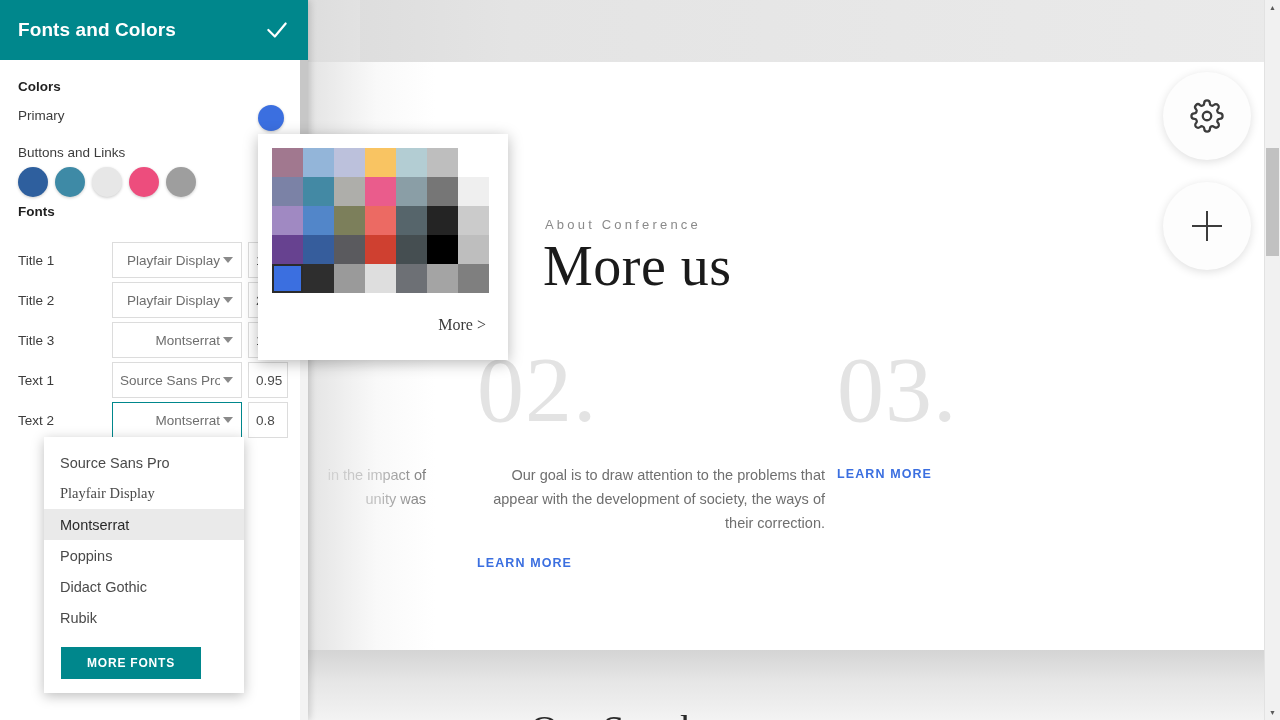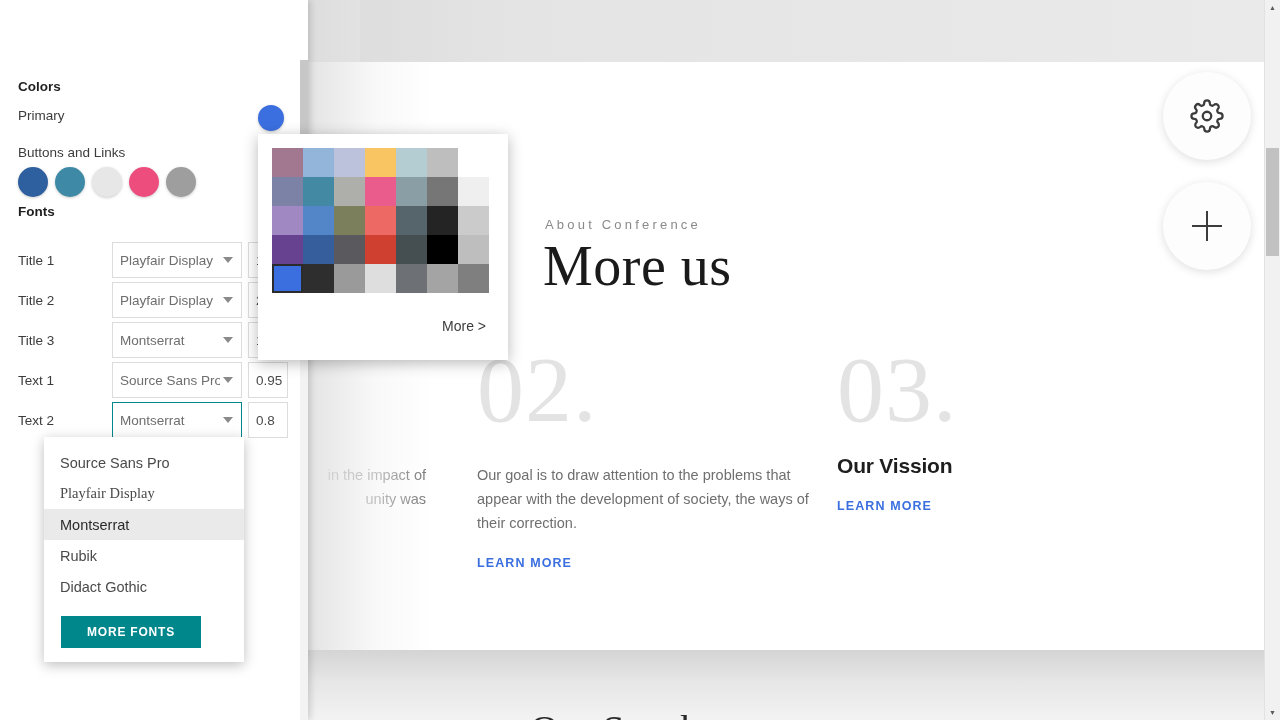--- a/index.html
+++ b/index.html
@@ -103,20 +103,21 @@
     margin-top: 8px;
     letter-spacing: -0.2px;
   }
   .col-body {
     font-family: "Liberation Sans", sans-serif;
     font-size: 14.5px;
     color: #6f6f6f;
     line-height: 24px;
     margin-top: 17px;
     width: 348px;
+    text-align: right;
   }
   .col-link {
     font-family: "Liberation Sans", sans-serif;
     font-size: 12.5px;
     font-weight: bold;
     letter-spacing: 1.1px;
     color: #3b6fe0;
     margin-top: 21px;
     display: inline-block;
     text-decoration: none;
@@ -260,20 +261,21 @@
     border-radius: 50%;
     box-shadow: 0 1px 3px rgba(0,0,0,0.2);
   }
 
   
   .font-row {
     position: absolute;
     left: 0;
     width: 308px;
     height: 36px;
+    text-align: right;
   }
   .font-select {
     position: absolute;
     left: 112px; top: 0;
     width: 130px; height: 36px;
     border: 1px solid #dcdcdc;
     background: #ffffff;
     box-sizing: border-box;
     display: flex;
     align-items: center;
@@ -372,23 +374,23 @@
   .pal-cell { width: 31px; height: 29px; }
   .pal-cell.sel {
     outline: 2px solid #2b2b2b;
     outline-offset: -2px;
     position: relative;
     z-index: 2;
   }
   .more-link {
     position: absolute;
     right: 22px; bottom: 26px;
-    font-size: 14px;
+    font-size: 16px;
     color: #3c3c3c;
-    font-family: Liberation Sans, sans-serif;
+    font-family: Liberation Serif, serif;
   }
 </style>
 </head>
 <body>
 
 <div id="app">
 
   <div class="canvas">
 
     <div class="canvas-topband"></div>
@@ -409,21 +411,20 @@
         </div>
 
         <div class="col col-2">
           <div class="col-num">02.</div>
           <div class="col-body">Our goal is to draw attention to the problems that appear with the development of society, the ways of their correction.</div>
           <a class="col-link" style="color: rgb(59, 111, 224);">LEARN MORE</a>
         </div>
 
         <div class="col col-3">
           <div class="col-num">03.</div>
-          <div class="col-head">Our Vission</div>
           <a class="col-link" style="color: rgb(59, 111, 224);">LEARN MORE</a>
         </div>
 
       </div>
     </div>
 
     <div class="next-section">
       <div class="next-section-title">Our Speakers</div>
     </div>
 
@@ -449,20 +450,30 @@
   </div>
 
   <div class="vscroll">
     <div class="vscroll-arrow up">▲</div>
     <div class="vscroll-thumb"></div>
     <div class="vscroll-arrow down">▼</div>
   </div>
 
   <div class="panel">
 
+    <div class="panel-header">
+      <div class="panel-title">Fonts and Colors</div>
+      <div class="panel-check">
+        <span>
+          <svg width="26" height="26" viewBox="0 0 24 24" fill="none" stroke="#ffffff" stroke-width="2" stroke-linecap="round" stroke-linejoin="round">
+            <polyline points="4 12 10 18 20 6"></polyline>
+          </svg>
+        </span>
+      </div>
+    </div>
 
     <div class="panel-body">
 
       <div class="sec-label" style="top:19px">Colors</div>
       <div class="row-label" style="top:48px">Primary</div>
       <div class="row-label" style="top:85px">Buttons and  Links</div>
       <div class="sec-label" style="top:144px">Fonts</div>
 
       <div class="font-row" style="top:182px">
         <div class="row-label" style="top:11px">Title 1</div>
@@ -523,22 +534,23 @@
       <div class="swatch" style="background: rgb(237, 77, 125);"></div>
       <div class="swatch" style="background: rgb(158, 158, 158);"></div>
     </div>
   </div>
 
   <div class="font-dropdown">
     <div class="fd-list">
         <div class="fd-item f-sans">Source Sans Pro</div>
         <div class="fd-item f-serif">Playfair Display</div>
         <div class="fd-item f-sans selected">Montserrat</div>
+        <div class="fd-item f-sans">Poppins</div>
+        <div class="fd-item f-sans">Didact Gothic</div>
         <div class="fd-item f-sans">Rubik</div>
-        <div class="fd-item f-sans">Didact Gothic</div>
       </div>
     <button class="more-fonts-btn">MORE FONTS</button>
   </div>
 
   <div class="color-popup">
     <div class="palette">
         <div class="pal-cell" style="background: rgb(161, 120, 143);"></div>
         <div class="pal-cell" style="background: rgb(147, 181, 217);"></div>
         <div class="pal-cell" style="background: rgb(188, 193, 220);"></div>
         <div class="pal-cell" style="background: rgb(249, 196, 98);"></div>

